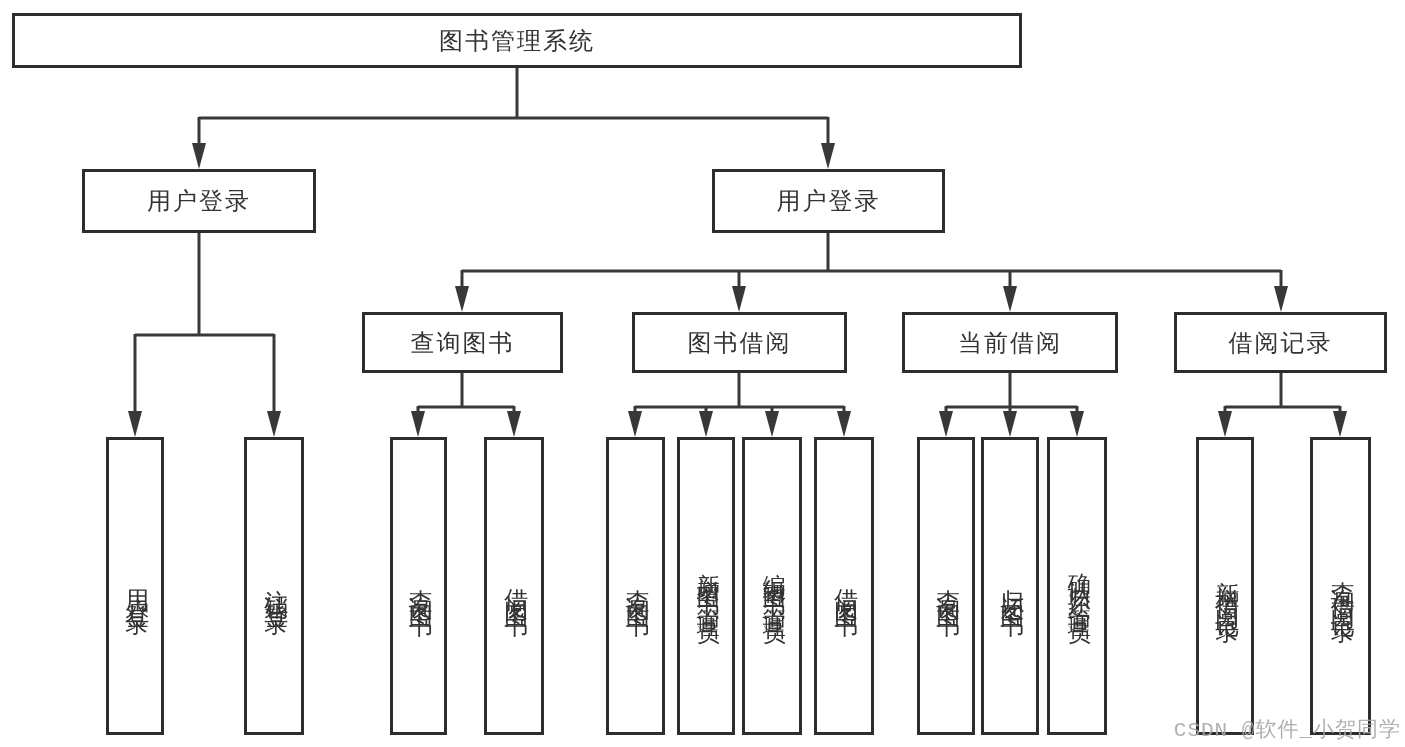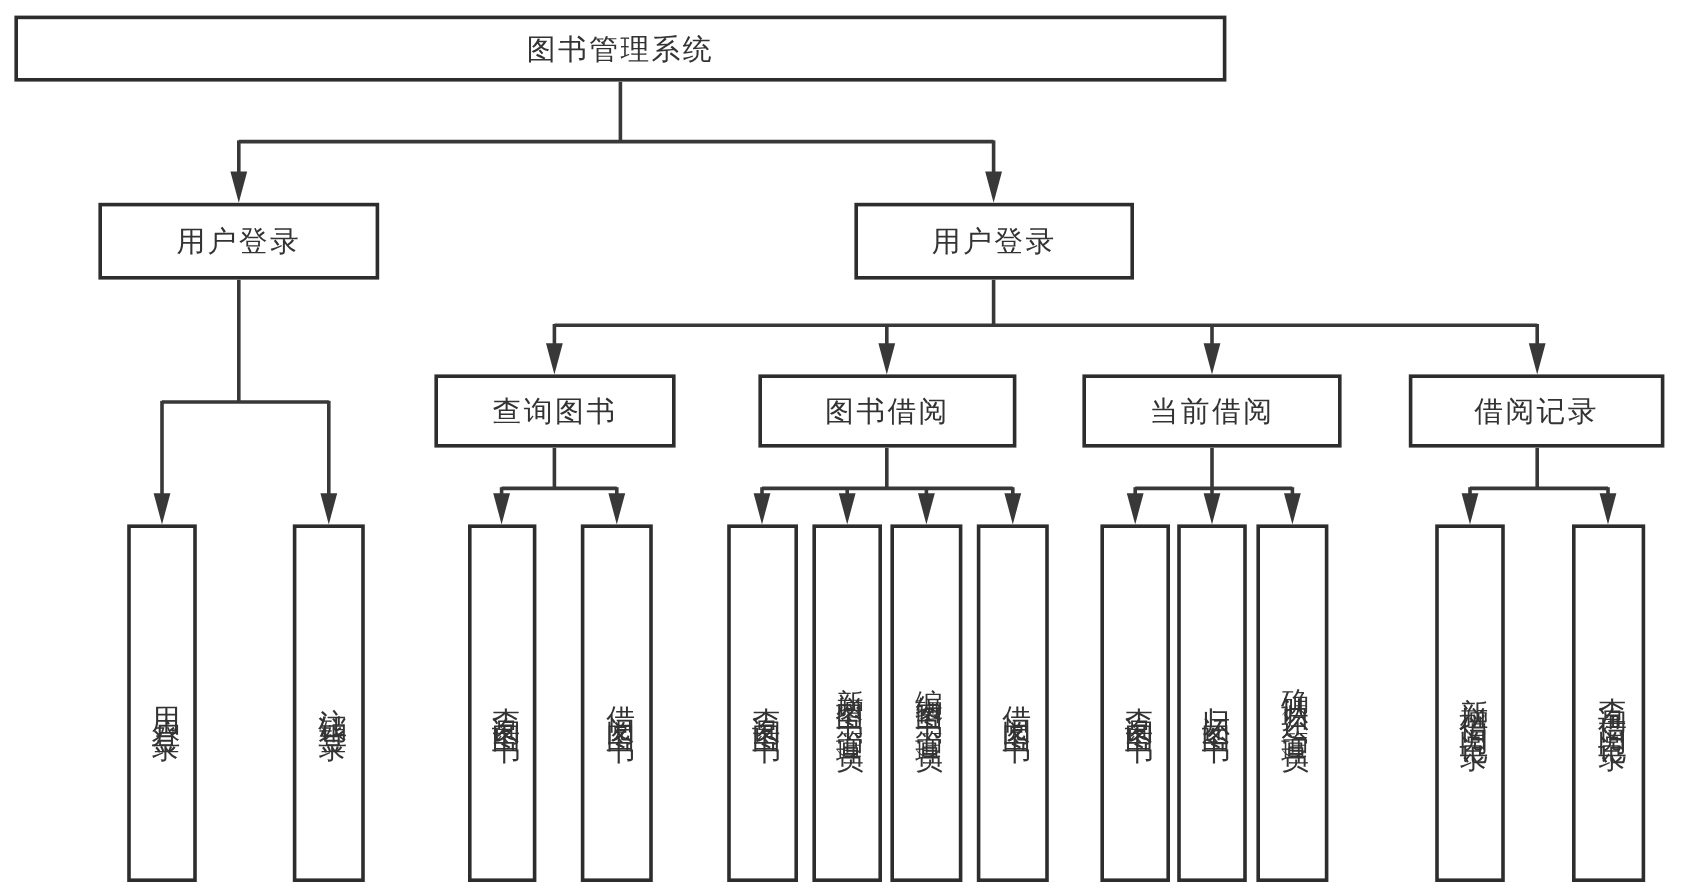--- a/index.html
+++ b/index.html
@@ -212,13 +212,14 @@
   <div id="n-l10" class="box leaf">
     <span class="vlabel long">确认归还（管理员）</span>
   </div>
   <div id="n-l11" class="box leaf">
     <span class="vlabel">新增借阅记录</span>
   </div>
   <div id="n-l12" class="box leaf">
     <span class="vlabel">查询借阅记录</span>
   </div>
 
+  <div id="watermark">CSDN @软件_小贺同学</div>
 </div>
 
 </body></html>

